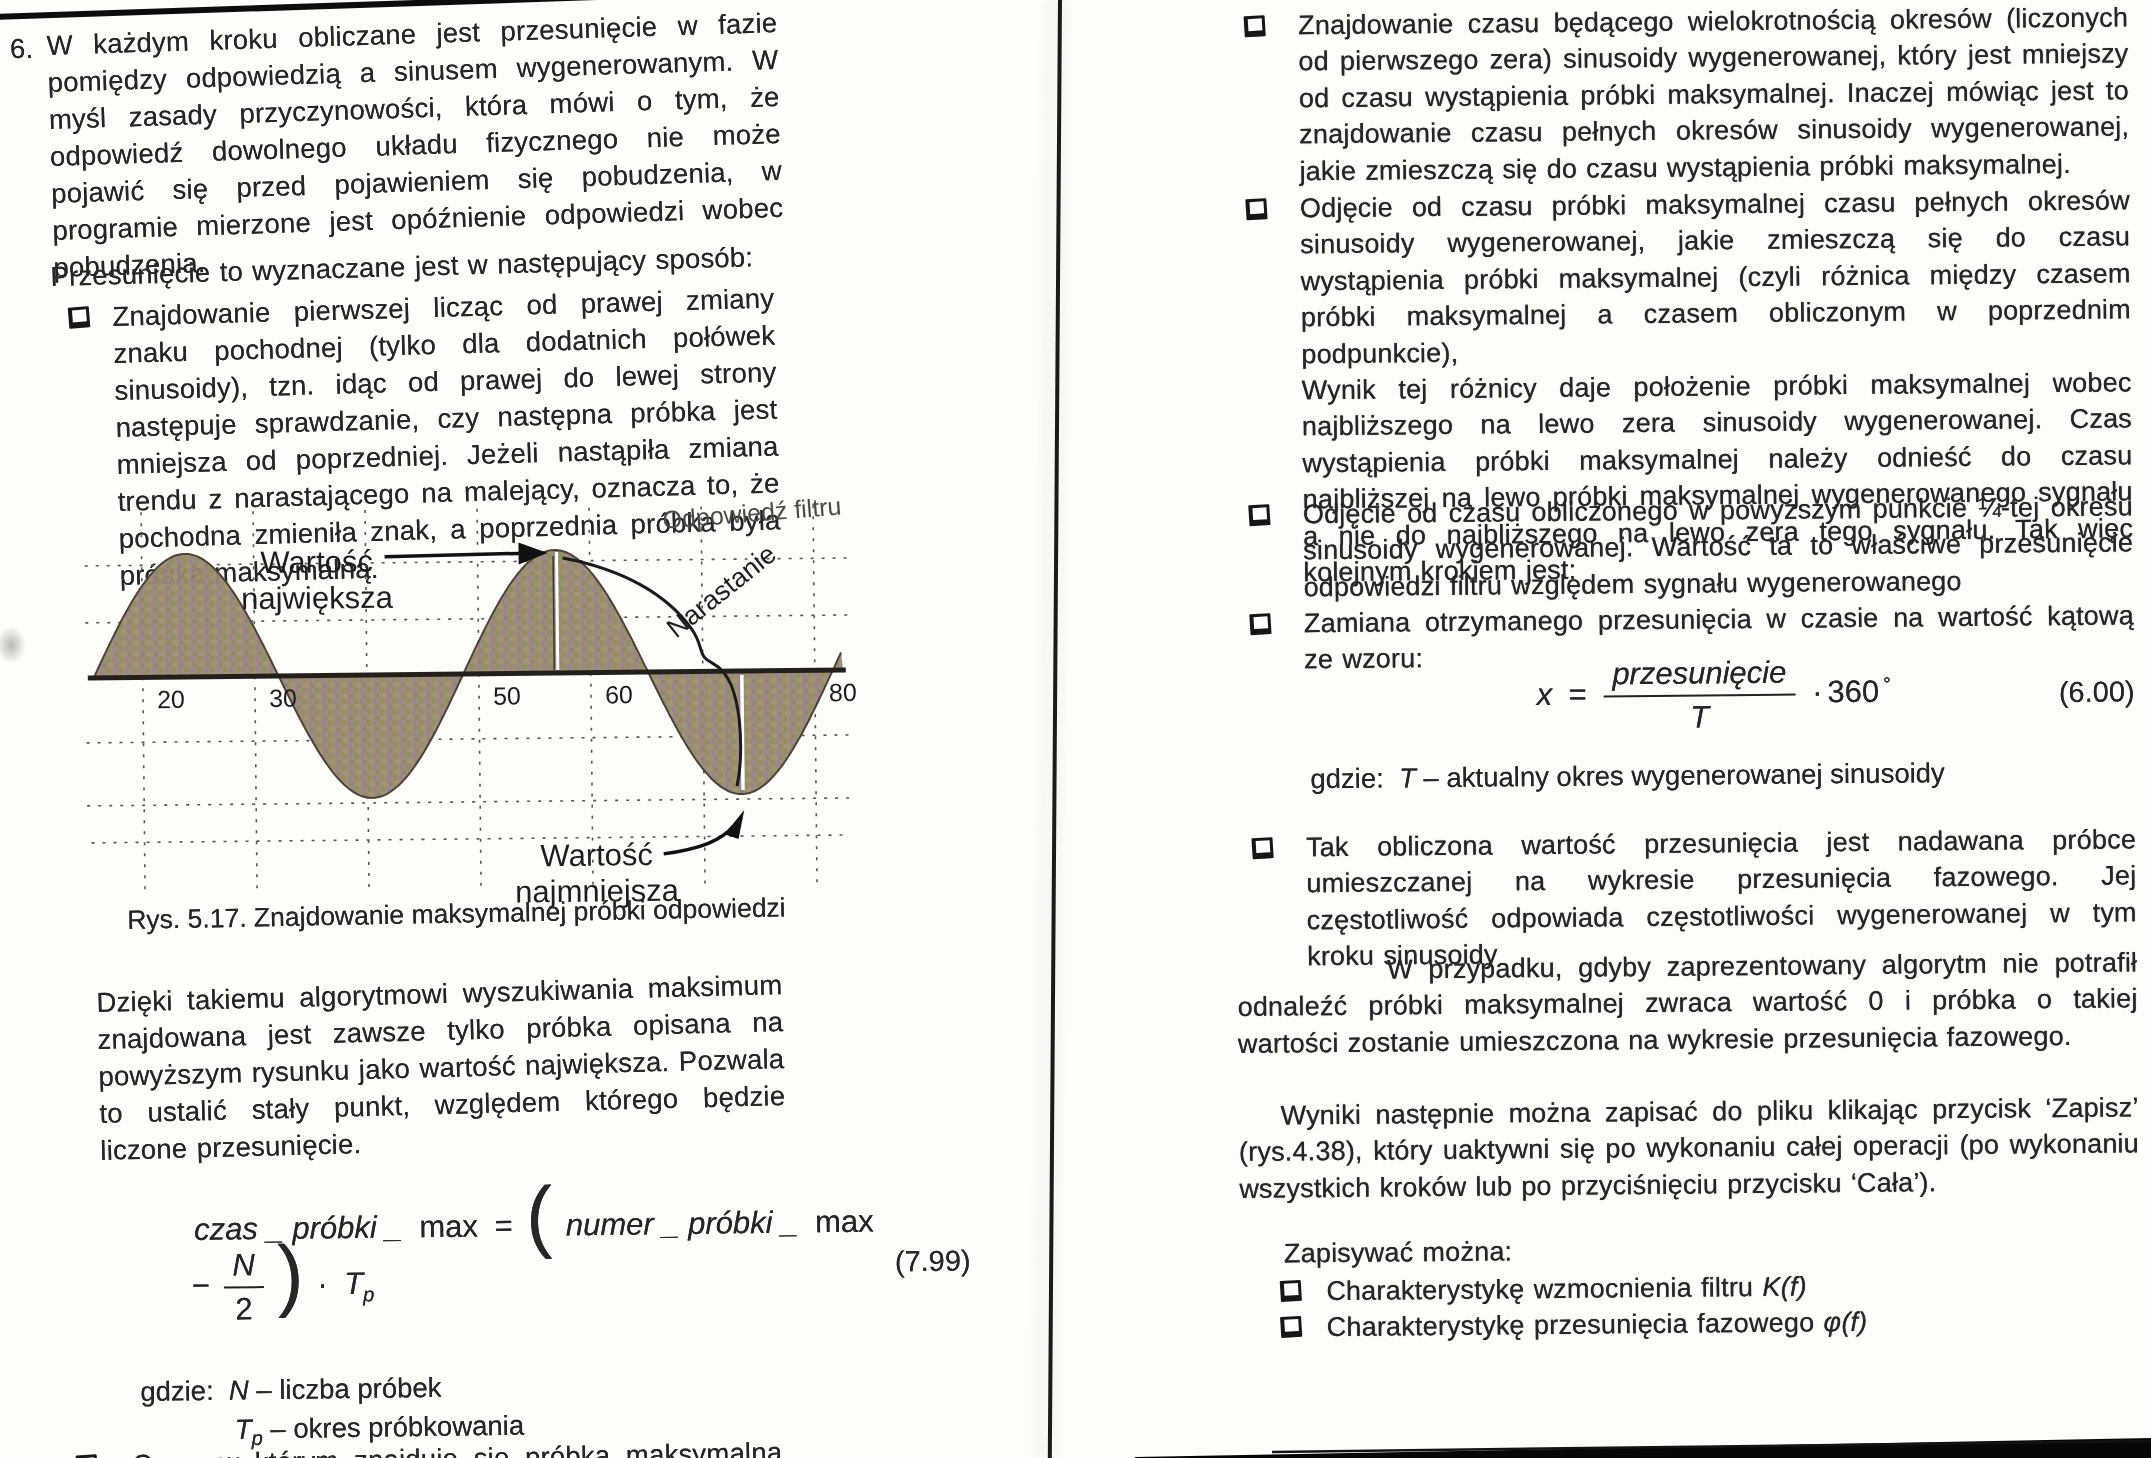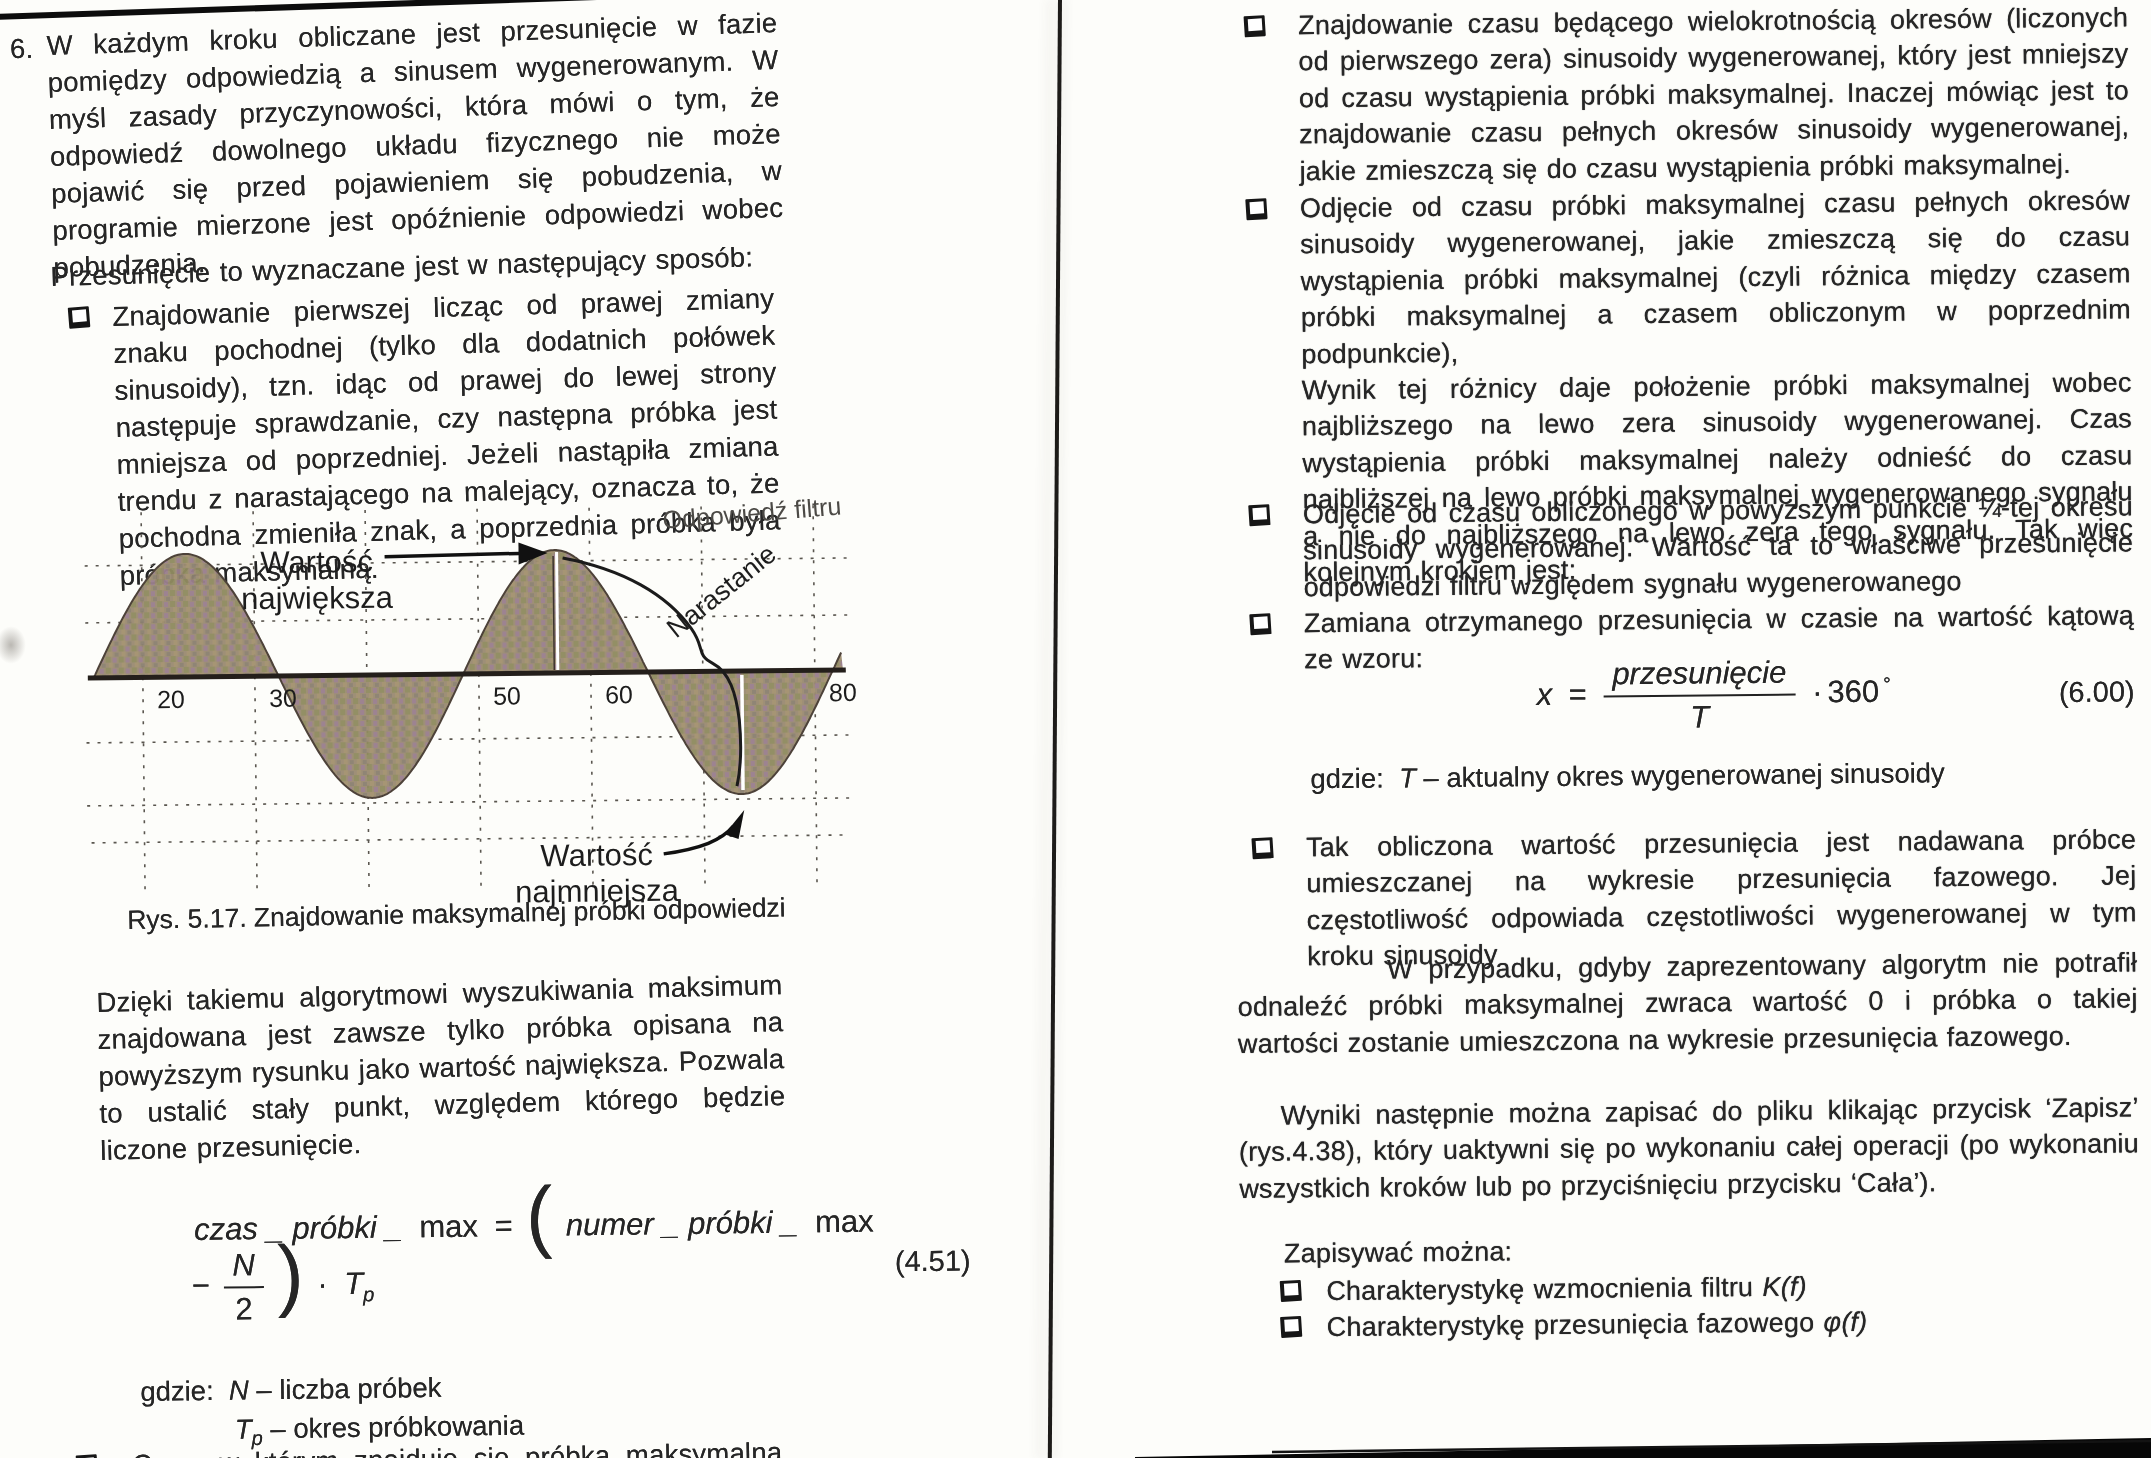--- a/index.html
+++ b/index.html
@@ -139,21 +139,21 @@
     <span class="rm">=</span>
     <span class="bigp">(</span>
     <span class="it">numer _ próbki _</span>
     <span class="rm">max</span>
     <span class="rm" style="margin:0 1px;">−</span>
     <span class="frac"><span class="fn it">N</span><span class="fd rm">2</span></span>
     <span class="bigp">)</span>
     <span class="rm">·</span>
     <span class="it" style="margin-right:0;">T</span><sub class="it">p</sub>
   </span>
-  <span class="eqno">(4.51)</span>
+  <span class="eqno">(7.99)</span>
 </div>
 
 <div class="blk where" style="left:140px;top:1372px;transform:rotate(-0.8deg);transform-origin:left top;">
   <div>
     <span>gdzie:</span>&nbsp;
     <span class="it">N</span>
     <span>– liczba próbek</span>
   </div>
   <div style="margin-left:94px;">
     <span class="it">T</span><sub class="it">p</sub>

